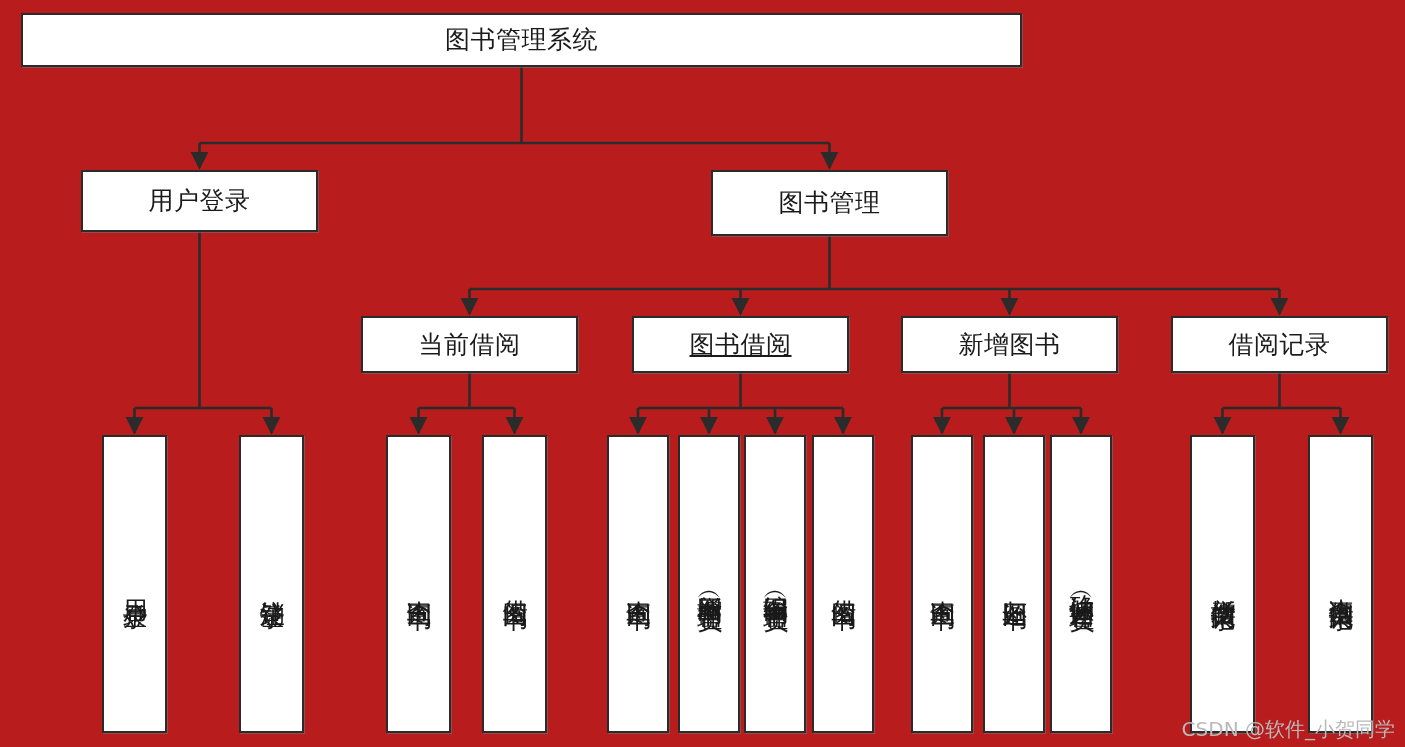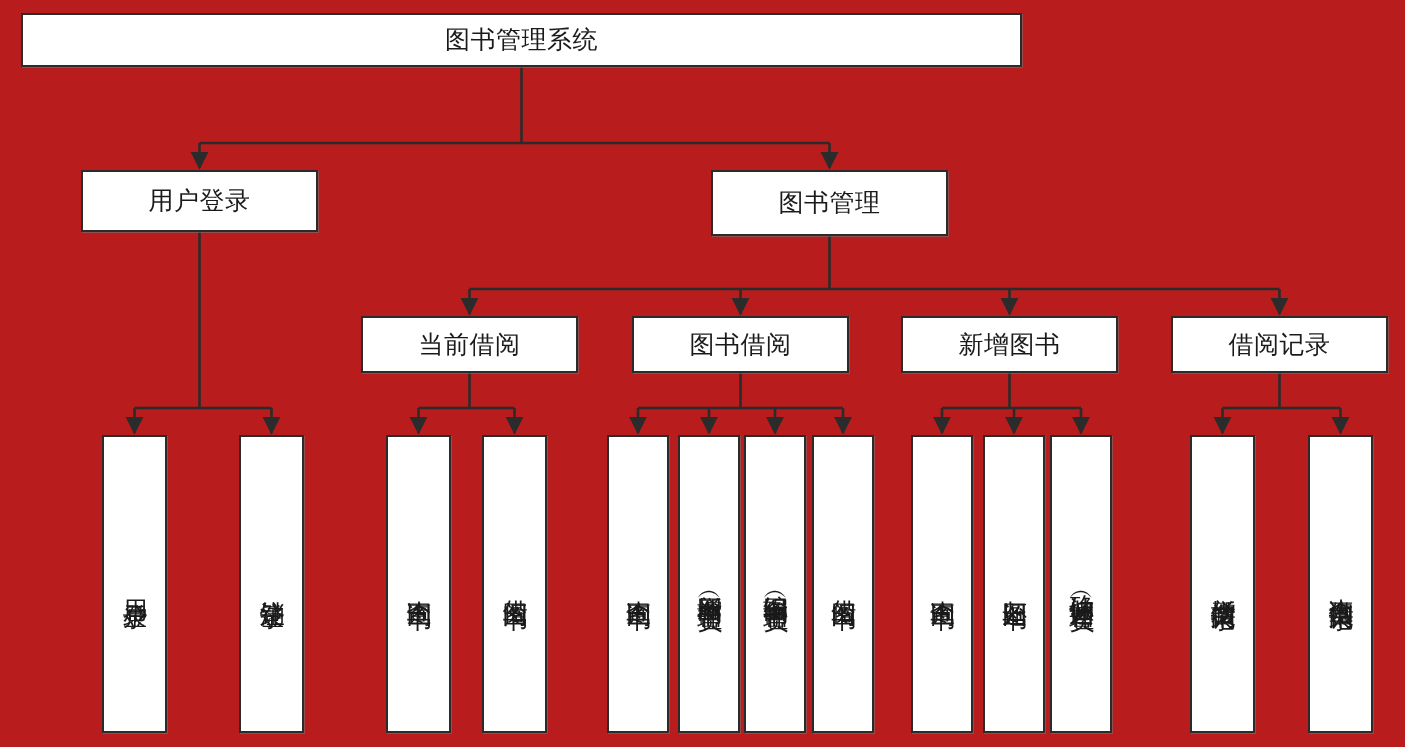--- a/index.html
+++ b/index.html
@@ -128,21 +128,21 @@
       </div>
       <div class="node horizontal" style="left: 81px; top: 170px; width: 237px; height: 62px;">
         <span class="label">用户登录</span>
       </div>
       <div class="node horizontal" style="left: 711px; top: 170px; width: 237px; height: 66px;">
         <span class="label">图书管理</span>
       </div>
       <div class="node horizontal" style="left: 361px; top: 316px; width: 217px; height: 57px;">
         <span class="label">当前借阅</span>
       </div>
-      <div class="node horizontal" style="left: 632px; top: 316px; width: 217px; height: 57px;">
+      <div class="node horizontal" style="left: 632px; top: 316px; width: 217px; height: 57px; text-decoration: underline;">
         <span class="label">图书借阅</span>
       </div>
       <div class="node horizontal" style="left: 901px; top: 316px; width: 217px; height: 57px;">
         <span class="label">新增图书</span>
       </div>
       <div class="node horizontal" style="left: 1171px; top: 316px; width: 217px; height: 57px;">
         <span class="label">借阅记录</span>
       </div>
       <div class="node vertical" style="left: 102px; top: 435px; width: 65px; height: 298px;">
         <span class="label">用户登录</span>
@@ -178,13 +178,14 @@
         <span class="label">确认归还（管理员）</span>
       </div>
       <div class="node vertical" style="left: 1190px; top: 435px; width: 65px; height: 298px;">
         <span class="label">新增借阅记录</span>
       </div>
       <div class="node vertical" style="left: 1308px; top: 435px; width: 65px; height: 298px;">
         <span class="label">查询借阅记录</span>
       </div>
     </div>
 
+  <div id="watermark">CSDN @软件_小贺同学</div>
 </div>
 
 </body></html>

